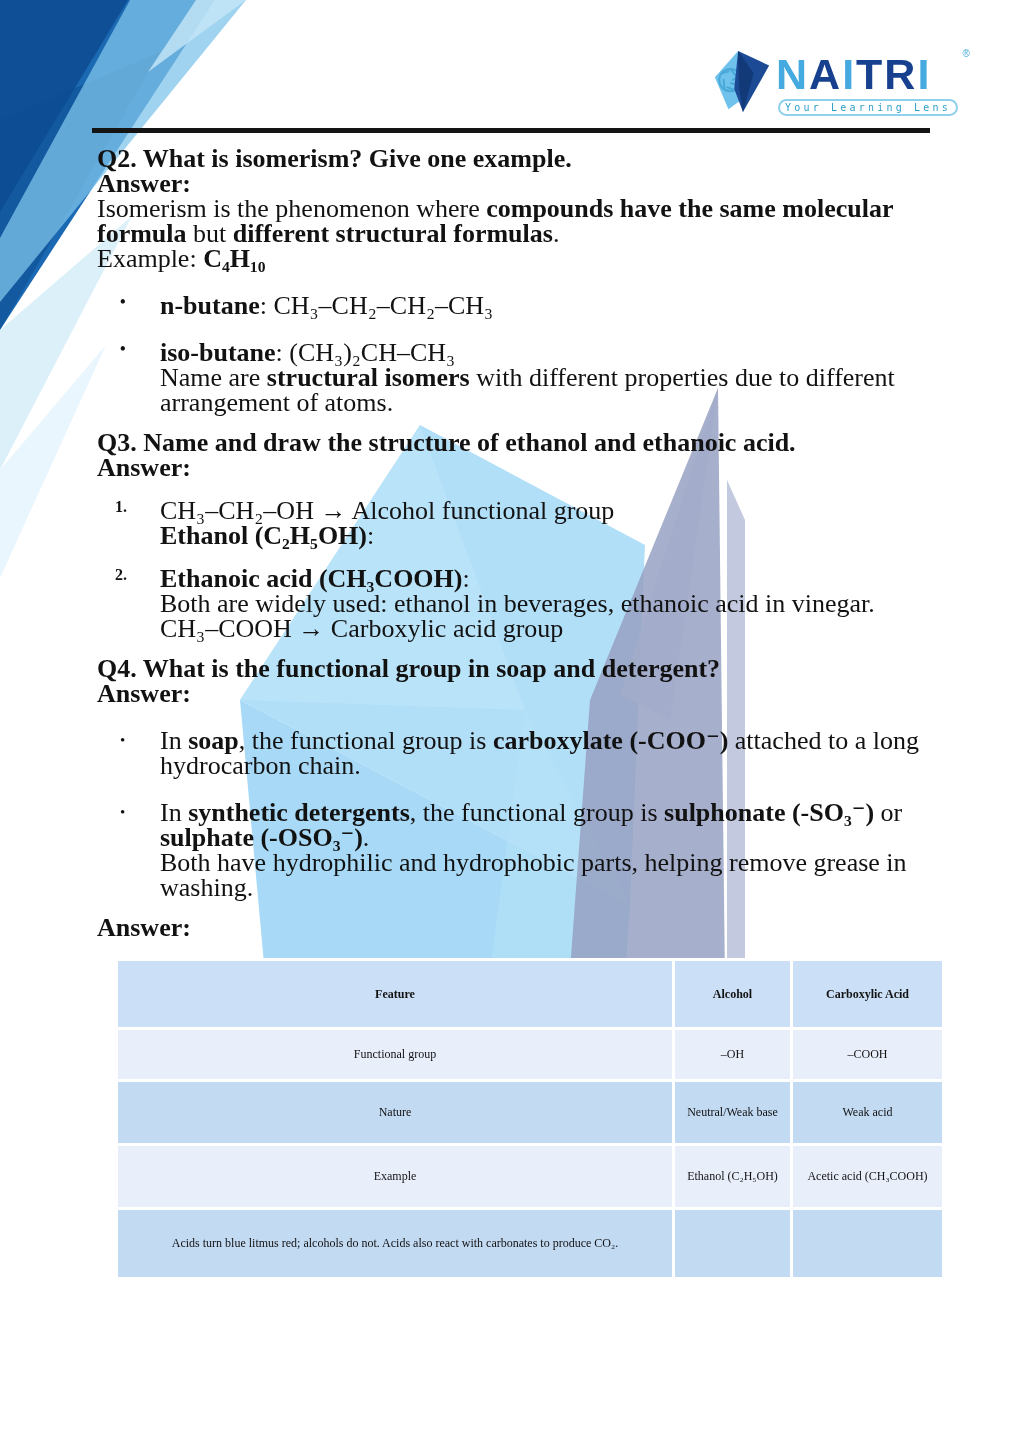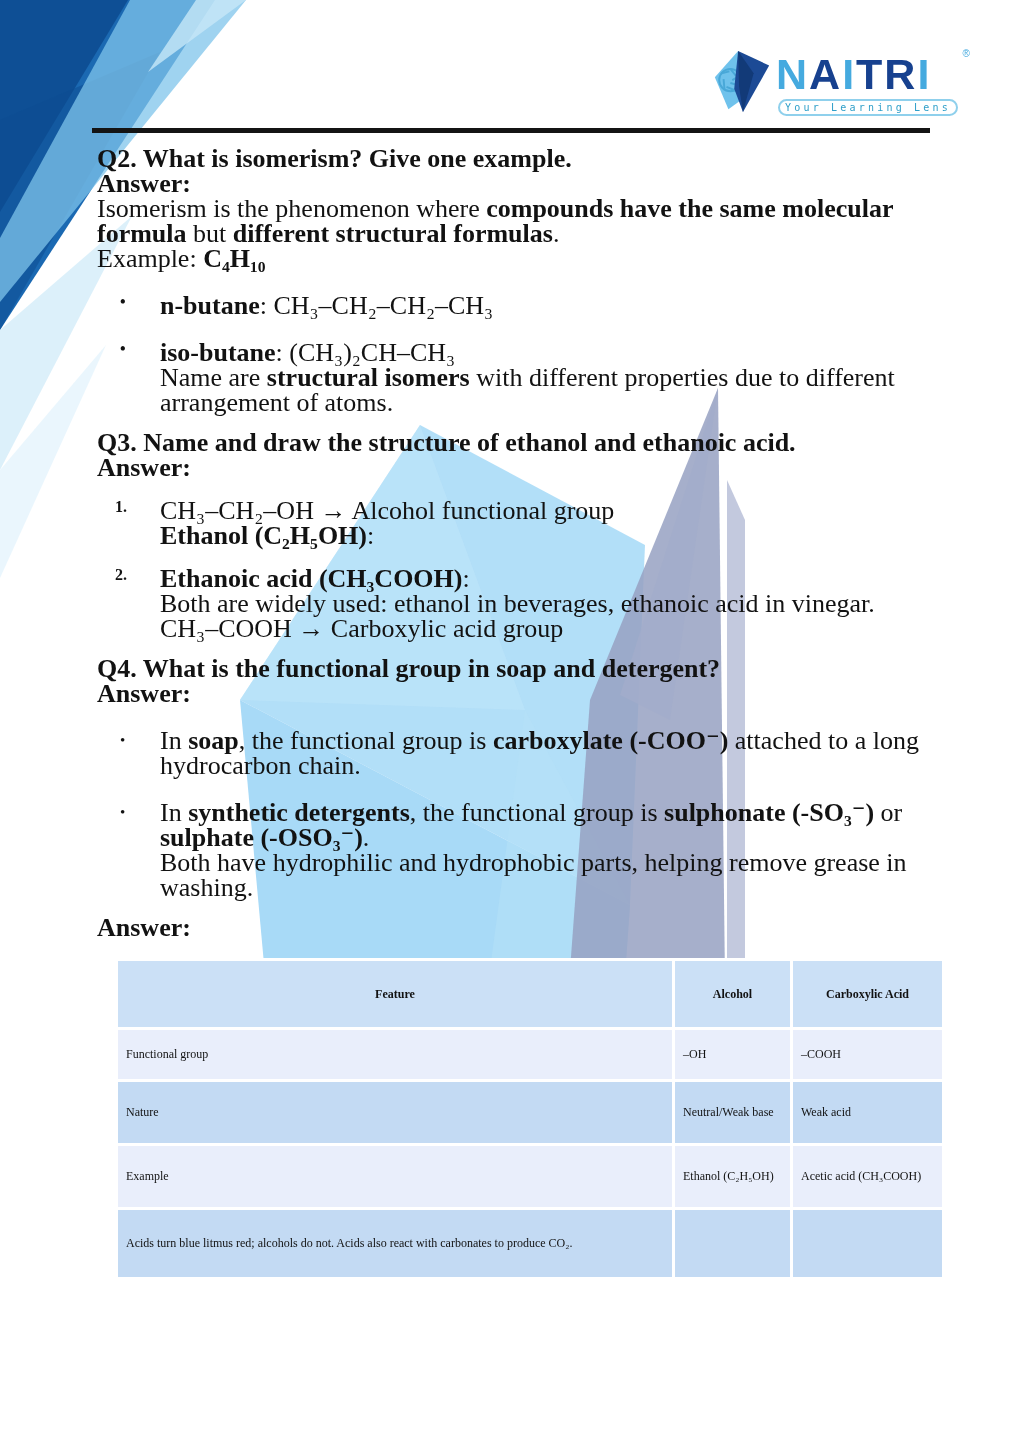--- a/index.html
+++ b/index.html
@@ -34,21 +34,21 @@
   .sec{margin-top:15px;}
   .li{display:flex;margin-top:22px;}
   .li .marker{flex:0 0 40px;margin-left:23px;font-weight:bold;}
   .li .marker.small{font-size:15px;line-height:25px;font-weight:normal;}
   .li .num{flex:0 0 45px;margin-left:18px;font-weight:bold;}
   .li .txt{flex:1;max-width:775px;}
   
   table.cmp{border-collapse:collapse;table-layout:fixed;margin:18px 0 0 18px;width:830px;
             font-size:12px;line-height:25px;}
   table.cmp td,table.cmp th{border:3px solid #ffffff;padding:4px 8px;vertical-align:middle;
-            overflow-wrap:break-word;font-weight:normal;text-align:left;}
+            overflow-wrap:break-word;font-weight:normal;text-align:center;}
   table.cmp th{font-weight:bold;text-align:center;background:#cbe0f6;height:58px;}
   tr.rowA td{background:#e9eefb;}
   tr.rowB td{background:#c3daf3;}
   tr.h1{height:52px;} tr.h2{height:64px;margin-top:48px;} tr.h3{height:64px;} tr.h4{height:70px;}
   .col-feature{width:557px;} .col-alcohol{width:118px;} .col-carbox{width:152px;}
 </style>
 </head>
 <body>
 
 <div class="page" style="--lb: #45aadf; --nv: #17418f;">

